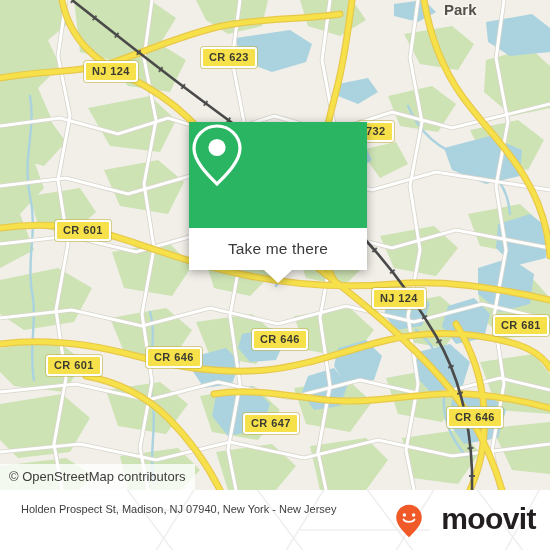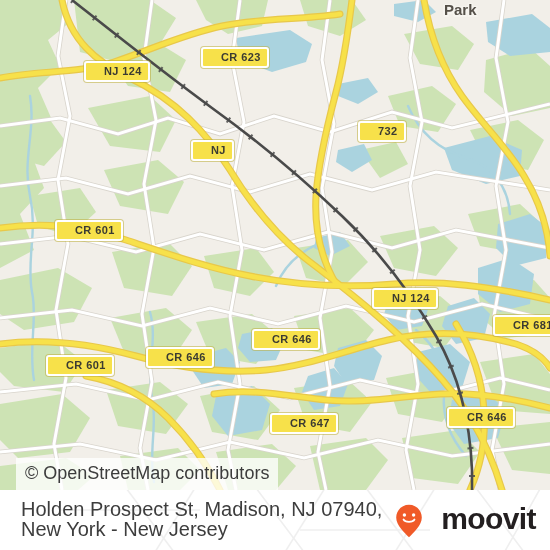--- a/index.html
+++ b/index.html
@@ -22,21 +22,21 @@
   
   .shield {
     position:absolute;
     background:#f7e14a;
     border:2px solid #ffffff;
     border-radius:3px;
     color:#3b3b32;
     font-size:11px;
     font-weight:bold;
     letter-spacing:.4px;
-    padding:2px 6px 3px 18px;
+    padding:2px 6px 3px 6px;
     white-space:nowrap;
     line-height:12px;
     box-shadow:0 0 0 1px rgba(190,175,60,.55);
   }
 
   .place-label {
     position:absolute;
     color:#555049;
     font-size:15px;
     font-weight:bold;
@@ -66,37 +66,37 @@
   }
   #popup-tail {
     width:0; height:0; margin:0 auto;
     border-left:14px solid transparent;
     border-right:14px solid transparent;
     border-top:13px solid #ffffff;
   }
 
   
   #attribution {
-    position:absolute; left:16px; bottom:0;
+    position:absolute; left:0; bottom:0;
     background:rgba(255,255,255,.78);
     padding:5px 9px 6px 9px;
-    font-size:18px; color:#3c3c3c;
+    font-size:13px; color:#3c3c3c;
     white-space:nowrap;
     margin-top:36px;
   }
 
   
   #footer {
     position:absolute; left:0; top:490px; width:550px; height:60px;
     background:#ffffff; overflow:hidden;
   }
   #footer-lines { position:absolute; left:0; top:0; }
   #footer-text {
     position:absolute; left:21px; top:9px; width:390px;
-    font-size:20px; line-height:20px; color:#3d3d3d;
+    font-size:11px; line-height:20px; color:#3d3d3d;
   }
   #brand {
     position:absolute; right:14px; top:14px;
     display:flex; align-items:flex-start; gap:18px;
   }
   #brand-word {
     font-size:30px; font-weight:bold; color:#231f20;
     letter-spacing:-.6px; line-height:30px;
   }
 </style>
@@ -247,23 +247,35 @@
     <div class="shield" style="left:84px;  top:61px;">NJ 124</div>
     <div class="shield" style="left:201px; top:47px;">CR 623</div>
     <div class="shield" style="left:167px; top:140px;margin-left:24px;">NJ</div>
     <div class="shield" style="left:358px; top:121px;">732</div>
     <div class="shield" style="left:55px;  top:220px;">CR 601</div>
     <div class="shield" style="left:372px; top:288px;">NJ 124</div>
     <div class="shield" style="left:493px; top:315px;">CR 681</div>
     <div class="shield" style="left:252px; top:329px;">CR 646</div>
     <div class="shield" style="left:146px; top:347px;">CR 646</div>
     <div class="shield" style="left:46px;  top:355px;">CR 601</div>
-    <div class="shield" style="left:270px; top:413px;">CR 647</div>
+    <div class="shield" style="left:243px; top:413px;">CR 647</div>
     <div class="shield" style="left:447px; top:407px;">CR 646</div>
 
+    <div id="popup">
+      <div id="popup-head">
+        <svg width="56" height="66" viewBox="0 0 56 66">
+          <path d="M28 4 C15.3 4 5 14.1 5 26.6 C5 39.6 19.5 53.5 28 62 C36.5 53.5 51 39.6 51 26.6 C51 14.1 40.7 4 28 4 Z" fill="none" stroke="#ffffff" stroke-width="3.2" stroke-linejoin="round"></path>
+          <circle cx="28" cy="25.5" r="8.6" fill="#ffffff"></circle>
+        </svg>
+      </div>
+      <div id="popup-body">
+        <span>Take me there</span>
+      </div>
+      <div id="popup-tail"></div>
+    </div>
 
     <div id="attribution">© OpenStreetMap contributors</div>
   </div>
 
   <div id="footer">
     <svg id="footer-lines" width="550" height="60" viewBox="0 0 550 60">
       <g stroke="#efefef" stroke-width="1.6" fill="none">
         <path d="M120 -10 L180 70"></path>
         <path d="M200 -10 L150 70"></path>
         <path d="M250 -10 L310 70"></path>

